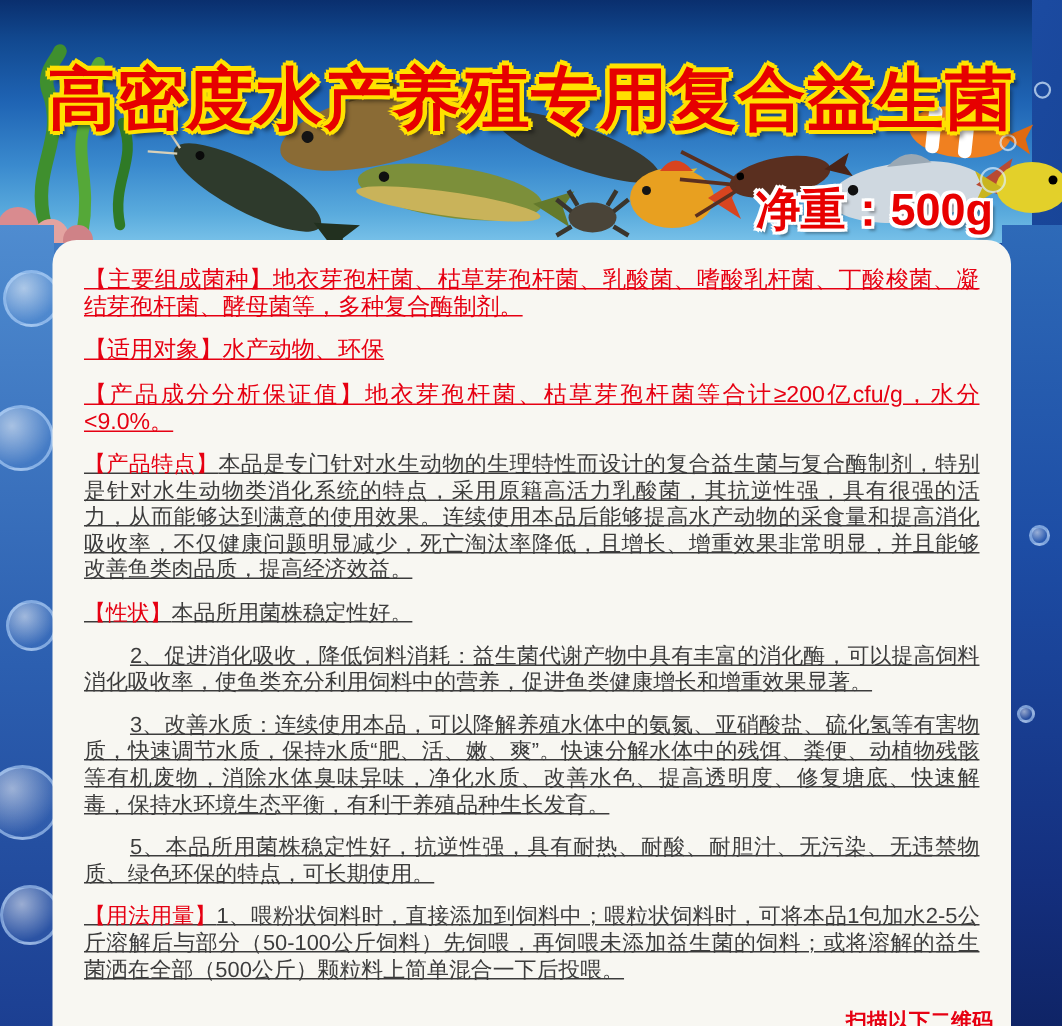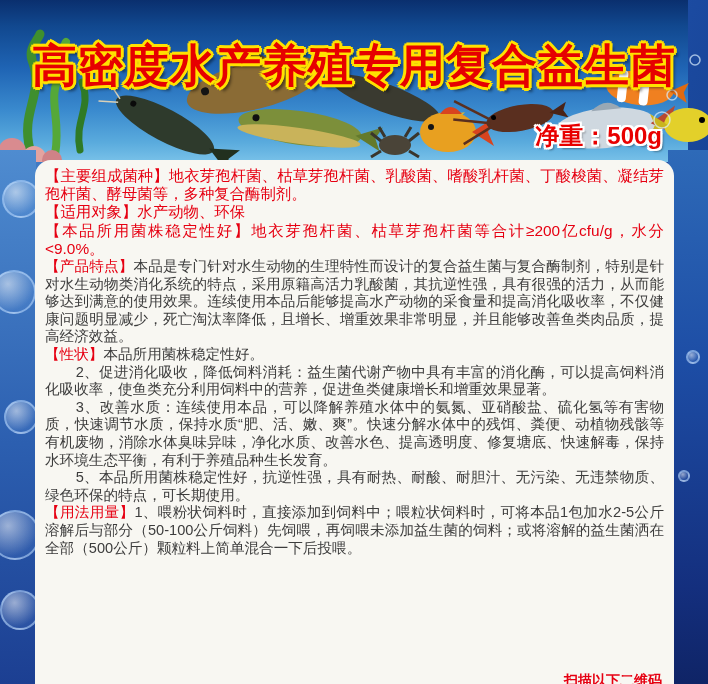--- a/index.html
+++ b/index.html
@@ -15,39 +15,39 @@
   }
   .hero svg{position:absolute;left:0;top:0;}
   .title{
     position:absolute;left:0;top:6px;width:708px;text-align:center;
     font-size:45px;font-weight:bold;letter-spacing:1px;color:#e60000;white-space:nowrap;
     text-shadow:-2px -2px 0 #ffe100,2px -2px 0 #ffe100,-2px 2px 0 #ffe100,2px 2px 0 #ffe100,
       0 -3px 0 #ffe100,0 3px 0 #ffe100,-3px 0 0 #ffe100,3px 0 0 #ffe100,4px 4px 3px rgba(0,0,0,.45);
   }
   .net-weight{
     position:absolute;right:26px;top:120px;
-    font-size:24px;font-weight:bold;color:#e80000;white-space:nowrap;
+    font-size:30px;font-weight:bold;color:#e80000;white-space:nowrap;
     text-shadow:-2px -2px 0 #fff,2px -2px 0 #fff,-2px 2px 0 #fff,2px 2px 0 #fff,
       0 -2px 0 #fff,0 2px 0 #fff,-2px 0 0 #fff,2px 0 0 #fff,3px 3px 2px rgba(0,0,0,.35);
   }
   
   .band{position:absolute;top:150px;bottom:0;}
   .band.left{left:0;width:36px;background:linear-gradient(180deg,#4f8cd0,#2c5fb0 55%,#1c3f92);}
   .band.right{right:0;width:40px;background:linear-gradient(180deg,#2e6ab8,#1d4da5 40%,#142f7e 82%,#0f2466);}
   .bubble{position:absolute;border-radius:50%;
     border:2px solid rgba(190,220,255,.55);
     background:radial-gradient(circle at 35% 30%,rgba(255,255,255,.55),rgba(130,175,240,.12) 70%);}
   
   .panel{
     position:absolute;left:35px;right:34px;top:160px;bottom:0;
     background:#f8f7f2;border-radius:16px 16px 0 0;
     padding:7px 10px 0 10px;overflow:hidden;
     color:#3c3c3c;font-size:14.6px;line-height:17.6px;text-align:justify;
   }
-  .panel p{margin:0;}
+  .panel p{margin:11px;text-decoration:underline;}
   .sec-red{color:#e60012;font-size:15.4px;line-height:18.2px;}
   .hdr{color:#e60012;}
   .indent{text-indent:2.1em;}
   .mt{margin-top:5px;}
   .qr-note{
     position:absolute;right:46px;top:672px;
     color:#e60012;font-size:14px;font-weight:bold;white-space:nowrap;
   }
 </style>
 </head>
@@ -157,21 +157,21 @@
     <div class="bubble" style="left:0px;top:440px;width:36px;height:36px;"></div>
   </div>
   <div class="band right">
     <div class="bubble" style="left:18px;top:200px;width:10px;height:10px;"></div>
     <div class="bubble" style="left:10px;top:320px;width:8px;height:8px;"></div>
   </div>
 
   <div class="panel">
     <p class="sec-red"><span class="hdr">【主要组成菌种】</span><span>地衣芽孢杆菌、枯草芽孢杆菌、乳酸菌、嗜酸乳杆菌、丁酸梭菌、凝结芽孢杆菌、酵母菌等，多种复合酶制剂。</span></p>
     <p class="sec-red"><span class="hdr">【适用对象】</span><span>水产动物、环保</span></p>
-    <p class="sec-red"><span class="hdr">【本品所用菌株稳定性好】</span><span>地衣芽孢杆菌、枯草芽孢杆菌等合计≥200亿cfu/g，水分&lt;9.0%。</span></p>
+    <p class="sec-red"><span class="hdr">【产品成分分析保证值】</span><span>地衣芽孢杆菌、枯草芽孢杆菌等合计≥200亿cfu/g，水分&lt;9.0%。</span></p>
 
     <p class="mt"><span class="hdr">【产品特点】</span><span>本品是专门针对水生动物的生理特性而设计的复合益生菌与复合酶制剂，特别是针对水生动物类消化系统的特点，采用原籍高活力乳酸菌，其抗逆性强，具有很强的活力，从而能够达到满意的使用效果。连续使用本品后能够提高水产动物的采食量和提高消化吸收率，不仅健康问题明显减少，死亡淘汰率降低，且增长、增重效果非常明显，并且能够改善鱼类肉品质，提高经济效益。</span></p>
     <p><span class="hdr">【性状】</span><span>本品所用菌株稳定性好。</span></p>
 
     <p class="indent">2、促进消化吸收，降低饲料消耗：益生菌代谢产物中具有丰富的消化酶，可以提高饲料消化吸收率，使鱼类充分利用饲料中的营养，促进鱼类健康增长和增重效果显著。</p>
     <p class="indent">3、改善水质：连续使用本品，可以降解养殖水体中的氨氮、亚硝酸盐、硫化氢等有害物质，快速调节水质，保持水质“肥、活、嫩、爽”。快速分解水体中的残饵、粪便、动植物残骸等有机废物，消除水体臭味异味，净化水质、改善水色、提高透明度、修复塘底、快速解毒，保持水环境生态平衡，有利于养殖品种生长发育。</p>
     <p class="indent">5、本品所用菌株稳定性好，抗逆性强，具有耐热、耐酸、耐胆汁、无污染、无违禁物质、绿色环保的特点，可长期使用。</p>
 
     <p><span class="hdr">【用法用量】</span><span>1、喂粉状饲料时，直接添加到饲料中；喂粒状饲料时，可将本品1包加水2-5公斤溶解后与部分（50-100公斤饲料）先饲喂，再饲喂未添加益生菌的饲料；或将溶解的益生菌洒在全部（500公斤）颗粒料上简单混合一下后投喂。</span></p>
 

